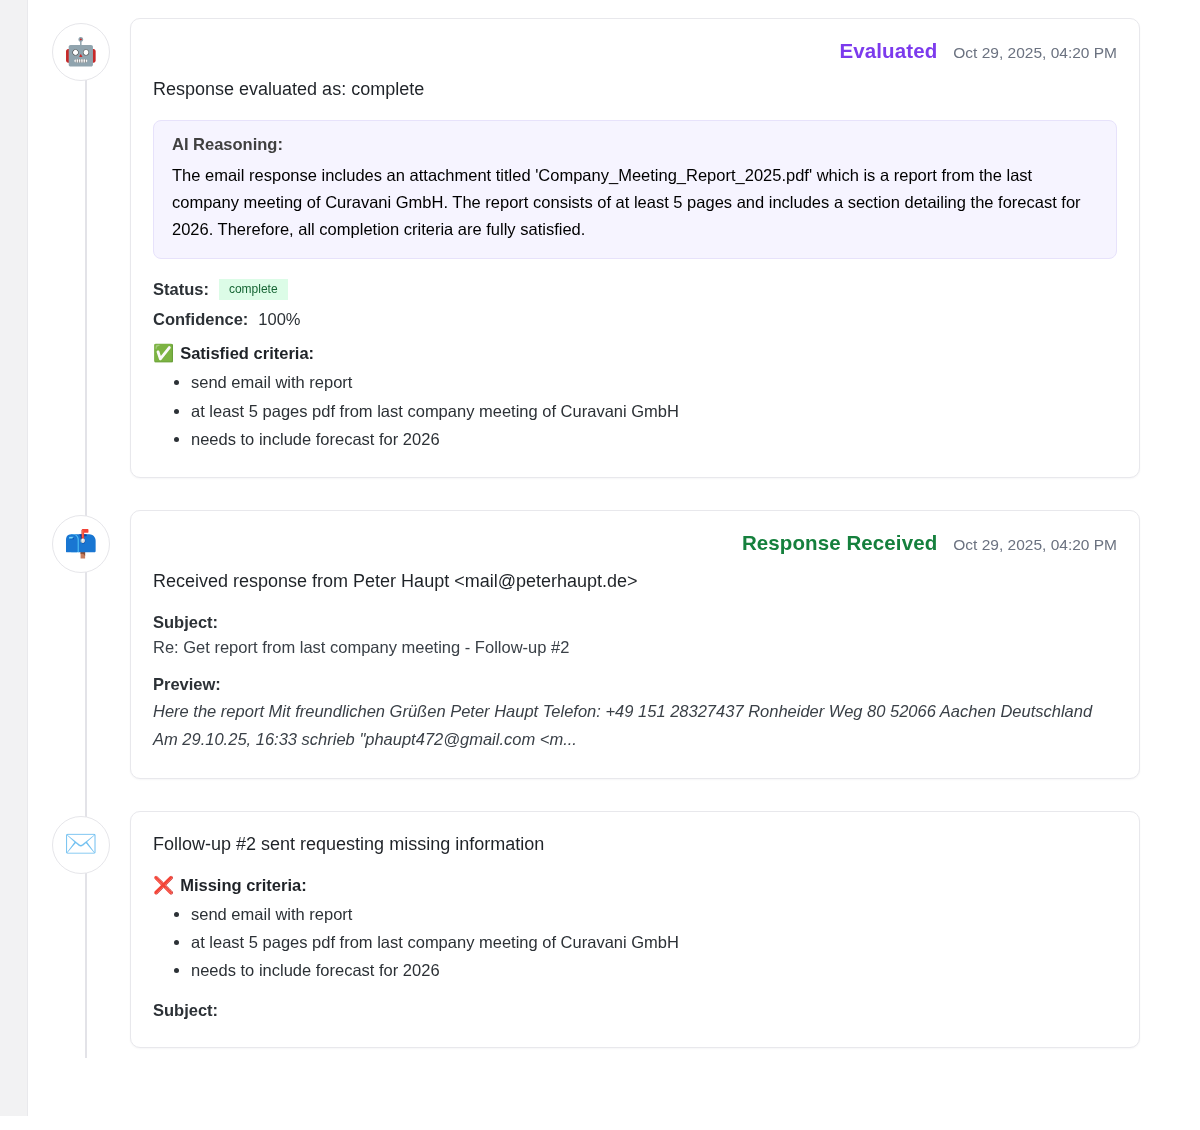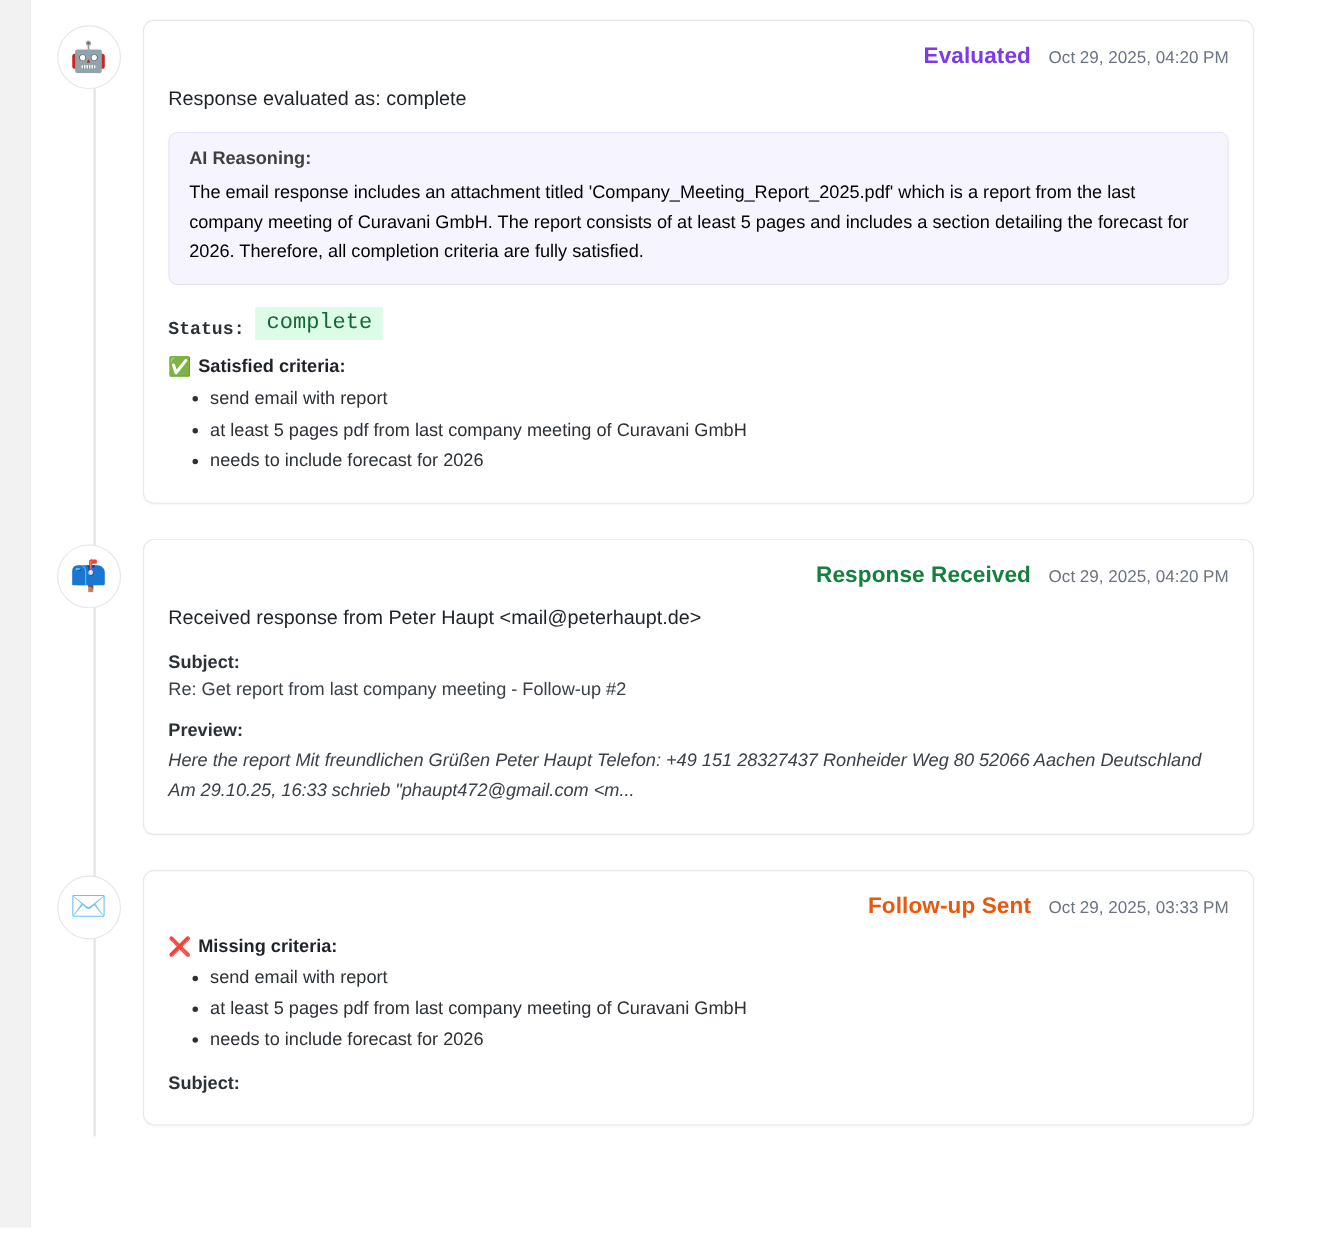--- a/index.html
+++ b/index.html
@@ -124,34 +124,33 @@
     color: #000000;
     font-size: 16.5px;
     line-height: 1.62;
   }
 
   .kv {
     font-size: 16.5px;
     color: #1f2328;
     margin-bottom: 10px;
     display: flex;
-    align-items: flex-end;
+    align-items: center;
     gap: 10px;
-    font-family: Liberation Mono, monospace;
   }
   .kv .k { font-weight: bold; color: #2c3136; }
   .kv .v { color: #2c3136; }
 
   .badge {
     display: inline-block;
     background: #dcfce7;
     color: #166534;
     border-radius: 0;
     padding: 3px 10px 4px 10px;
-    font-size: 20px;
+    font-size: 12px;
   }
 
   .crit-head {
     font-size: 16.5px;
     color: #1f2328;
     font-weight: bold;
     margin: 14px 0 4px 0;
     display: flex;
     align-items: center;
     gap: 6px;
@@ -214,20 +213,24 @@
       <div class="reasoning">
         <div class="reasoning-label">AI Reasoning:</div>
         <div class="reasoning-text">The email response includes an attachment titled 'Company_Meeting_Report_2025.pdf' which is a report from the last company meeting of Curavani GmbH. The report consists of at least 5 pages and includes a section detailing the forecast for 2026. Therefore, all completion criteria are fully satisfied.</div>
       </div>
 
       <div class="kv">
         <span class="k">Status:</span>
         <span class="badge">complete</span>
       </div>
 
+      <div class="kv">
+        <span class="k">Confidence:</span>
+        <span class="v">100%</span>
+      </div>
 
       <div class="crit-head">
         <span class="glyph">✅</span>
         <span>Satisfied criteria:</span>
       </div>
       <ul class="crit">
         <li>send email with report</li>
         <li>at least 5 pages pdf from last company meeting of Curavani GmbH</li>
         <li>needs to include forecast for 2026</li>
       </ul>
@@ -251,24 +254,21 @@
       <div class="field-label">Preview:</div>
       <div class="field-value italic">Here the report Mit freundlichen Grüßen Peter Haupt Telefon: +49 151 28327437 Ronheider Weg 80 52066 Aachen Deutschland Am 29.10.25, 16:33 schrieb "phaupt472@gmail.com &lt;m...</div>
     </div>
   </div>
 
   <div class="entry">
     <div class="marker">
       <span>✉️</span>
     </div>
     <div class="card">
-      <div class="card-head">
-        <div class="card-title t-followup">Follow-up Sent</div>
-        <div class="card-time">Oct 29, 2025, 03:33 PM</div>
-      </div>
+      <p class="lead">Follow-up #2 sent requesting missing information</p>
 
       <div class="crit-head">
         <span class="glyph">❌</span>
         <span>Missing criteria:</span>
       </div>
       <ul class="crit">
         <li>send email with report</li>
         <li>at least 5 pages pdf from last company meeting of Curavani GmbH</li>
         <li>needs to include forecast for 2026</li>
       </ul>

